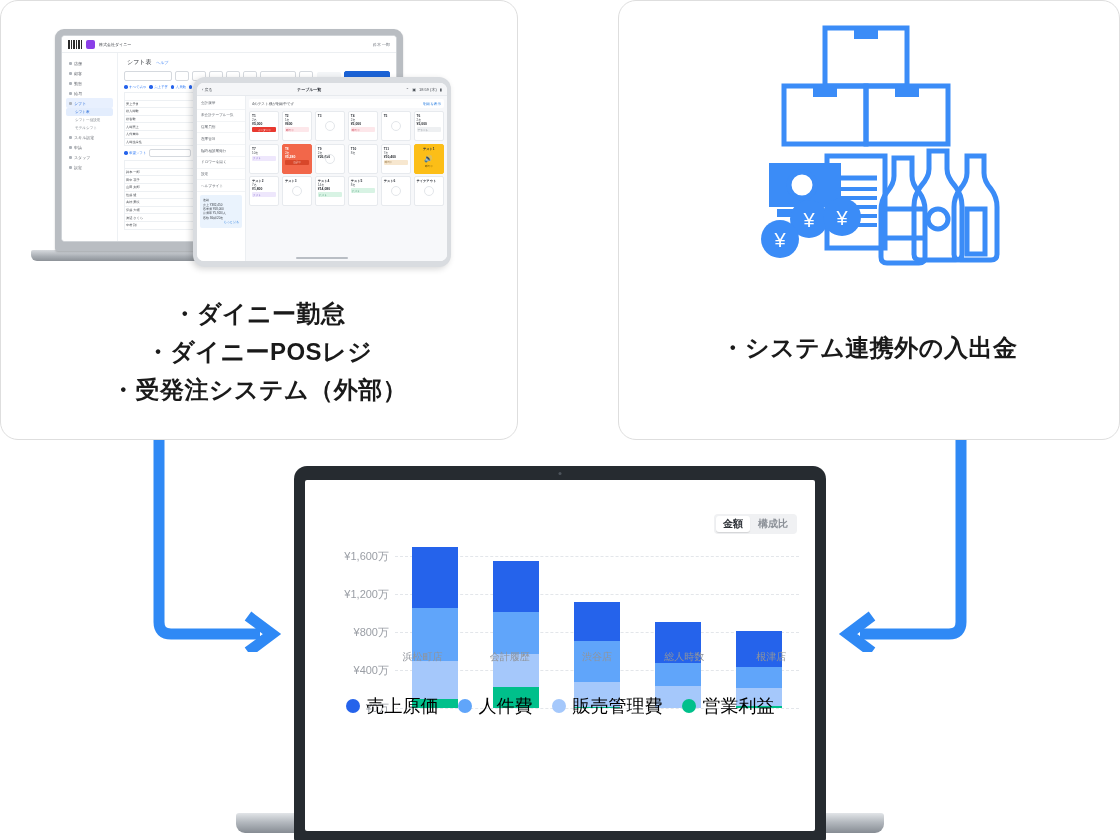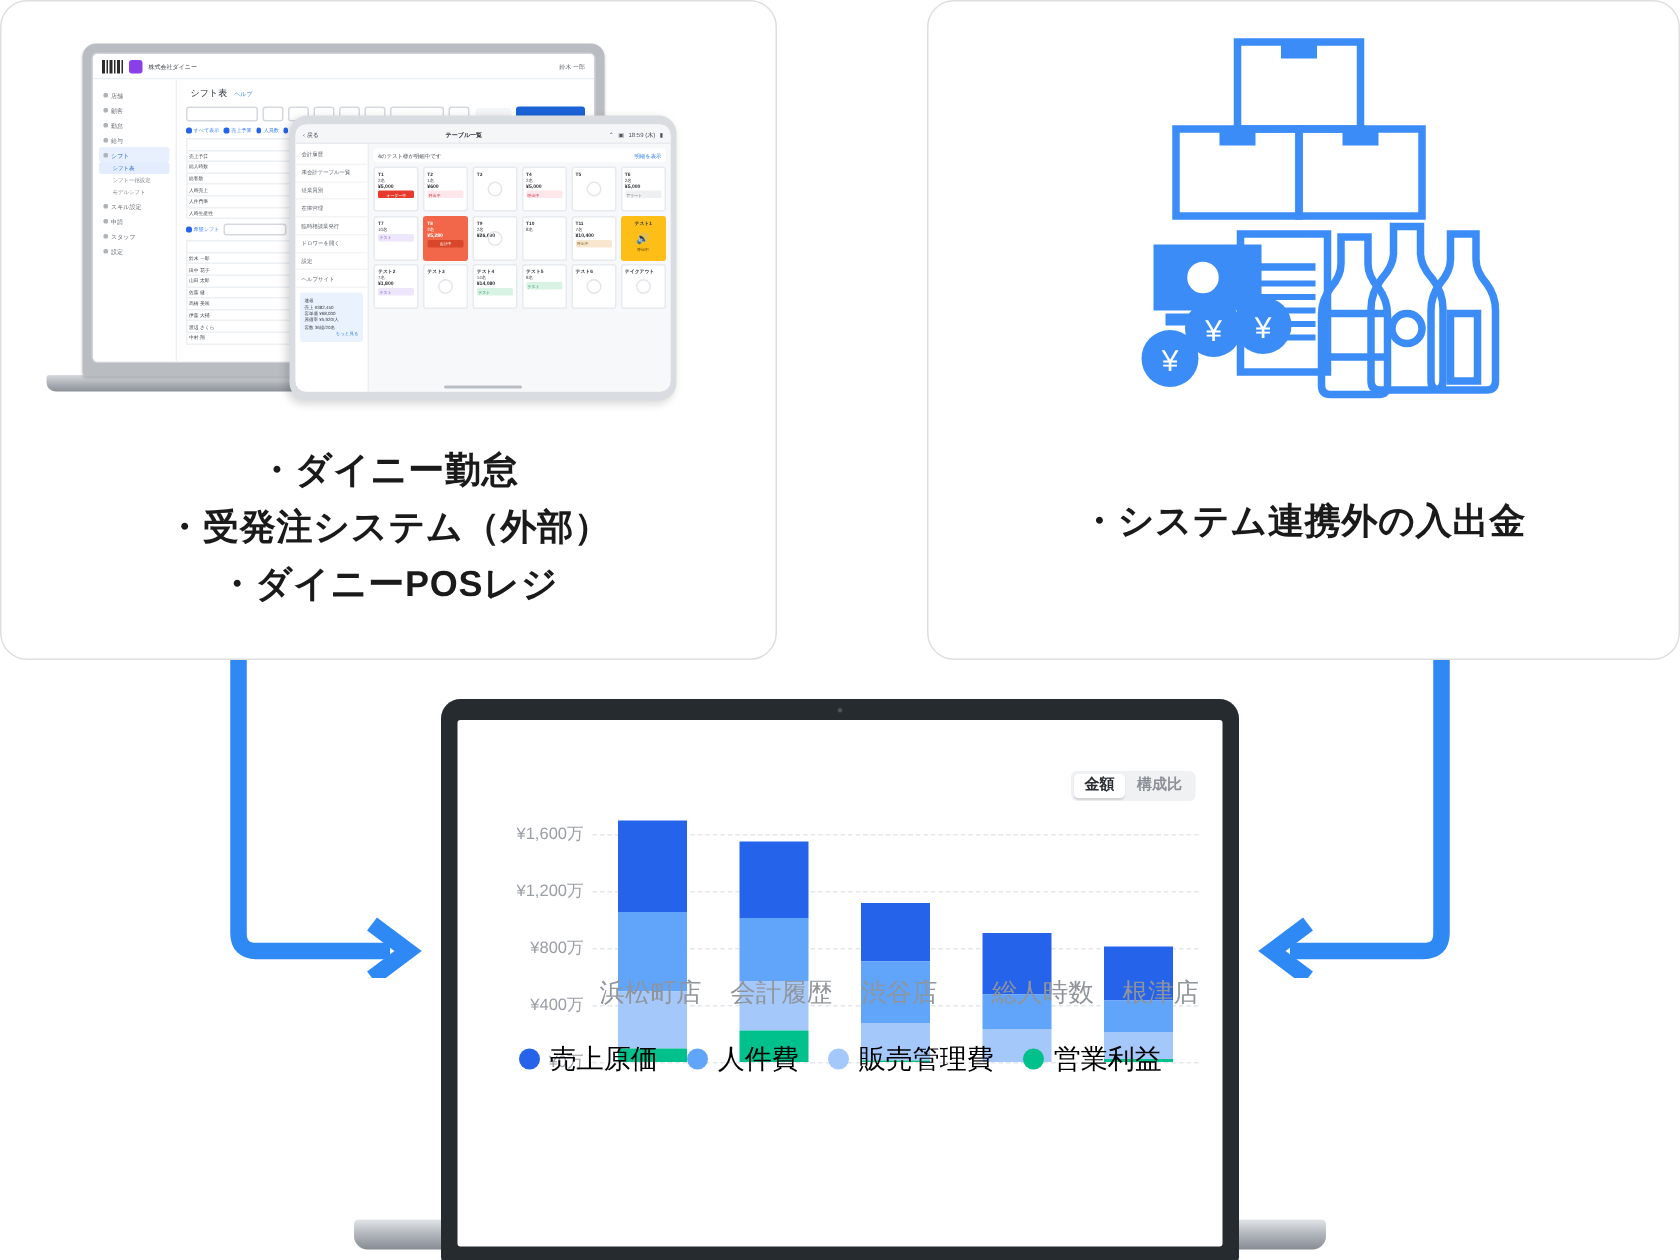--- a/index.html
+++ b/index.html
@@ -183,21 +183,21 @@
 
   .plot{position:absolute;left:16px;top:62px;right:16px;height:166px;}
   .ylabels{position:absolute;left:0;top:0;width:74px;height:100%;}
   .ylab{position:absolute;right:6px;transform:translateY(-50%);font-size:11px;color:#9a9ea5;white-space:nowrap;}
   .gridarea{position:absolute;left:74px;right:0;top:0;bottom:0;}
   .gl{position:absolute;left:0;right:0;border-top:1px dashed #e3e6ea;}
   .bars{position:absolute;left:0;right:0;bottom:0;top:0;display:flex;align-items:flex-end;justify-content:space-around;}
   .barcol{width:46px;display:flex;flex-direction:column;justify-content:flex-end;height:100%;}
   .seg{width:100%;}
   .xlabels{position:absolute;left:74px;right:0;top:170px;display:flex;justify-content:space-around;}
-  .xlab{width:46px;text-align:center;font-size:17px;color:#90949b;white-space:nowrap;}
+  .xlab{width:46px;text-align:center;font-size:10px;color:#90949b;white-space:nowrap;}
   .legend{position:absolute;left:0;right:0;top:214px;display:flex;justify-content:center;align-items:center;gap:19px;}
   .lg{display:flex;align-items:center;gap:7px;}
   .lg .d{width:14px;height:14px;border-radius:50%;display:block;}
   .lg .x{font-size:18px;color:#000000;white-space:nowrap;}
 </style>
 </head>
 <body>
 
 <div class="stage">
 
@@ -623,22 +623,22 @@
             </div>
           </div>
           <div class="tb-home"></div>
         </div>
       </div>
 
     </div>
 
     <div class="card-caption" id="caption-sources">
       <span class="cap-line">・ダイニー勤怠</span>
+      <span class="cap-line">・ダイニーPOSレジ</span>
       <span class="cap-line">・受発注システム（外部）</span>
-      <span class="cap-line">・ダイニーPOSレジ</span>
     </div>
   </div>
 
   <div class="card" id="card-manual">
     <div class="illu">
       <svg viewBox="0 0 270 268" width="270" height="268" fill="none" stroke="#3B8CF7" stroke-width="5">
 
         <rect x="88" y="5" width="82" height="58"></rect>
         <rect x="117" y="5" width="24" height="11" fill="#3B8CF7" stroke="none"></rect>
 

